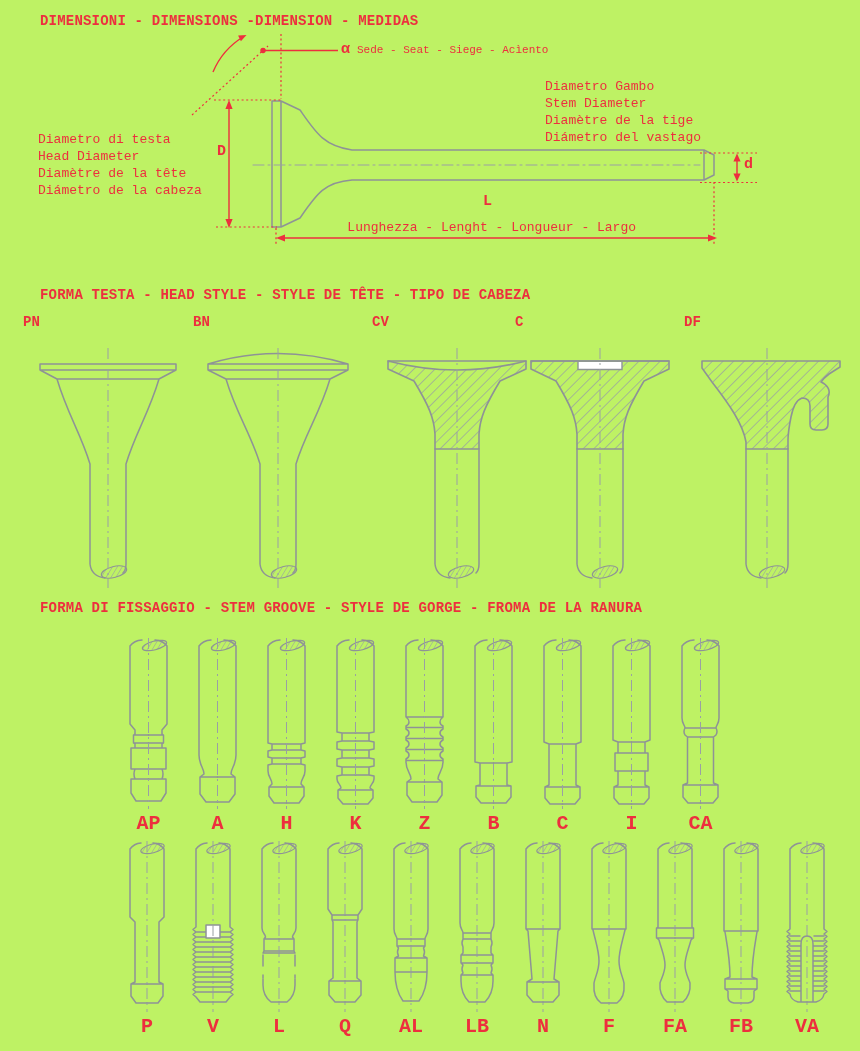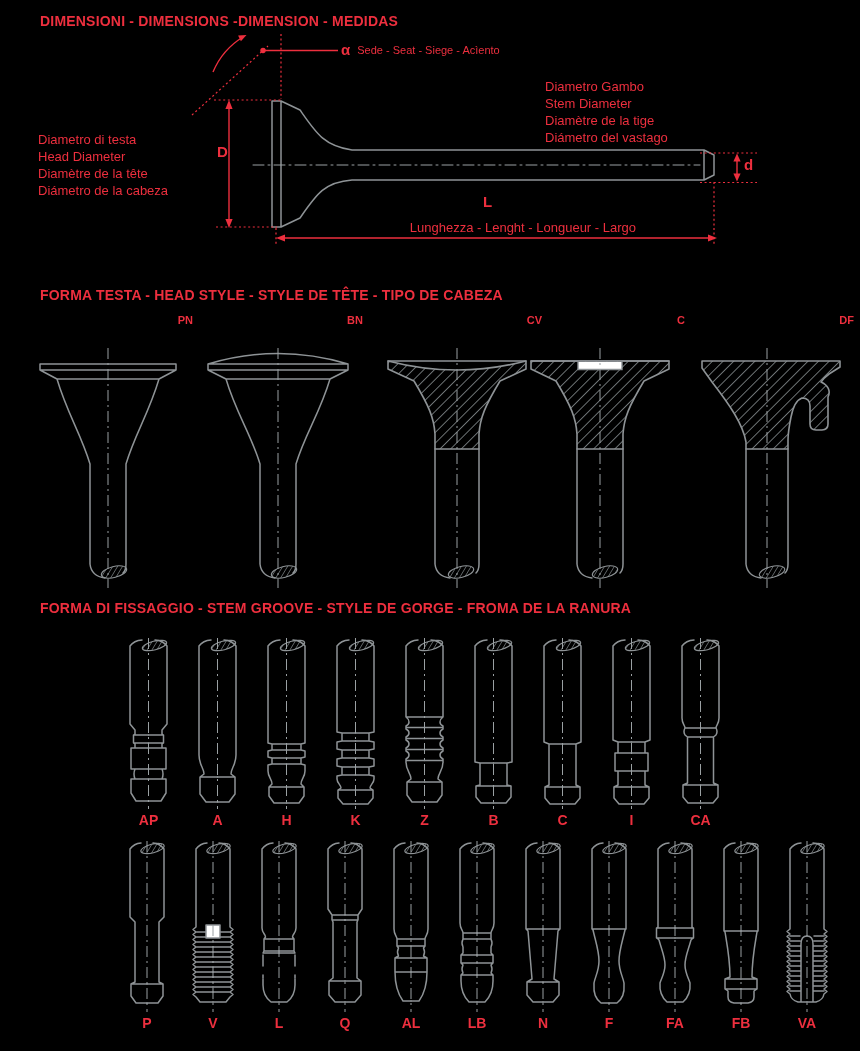--- a/index.html
+++ b/index.html
@@ -1,44 +1,44 @@
 <!DOCTYPE html>
 <html><head>
 <meta charset="utf-8">
 <style>
   html,body{margin:0;padding:0;background:#fff;}
-  .page{position:relative;width:860px;height:1051px;background:#000000;overflow:hidden;
-        font-family:Liberation Sans, sans-serif;}
+  .page{position:relative;width:860px;height:1051px;background:#bef264;overflow:hidden;
+        font-family:Liberation Mono, monospace;}
   .sec-title{position:absolute;left:40px;color:#ED2F3E;font-size:14px;font-weight:800;
              letter-spacing:.2px;white-space:nowrap;}
   .redtxt{position:absolute;color:#ED2F3E;font-size:13px;line-height:17px;white-space:nowrap;}
   .rt-right{text-align:left;}
   .dimsym{position:absolute;color:#ED2F3E;font-weight:800;font-size:15px;}
   .seatline{position:absolute;display:inline-flex;align-items:center;gap:7px;color:#ED2F3E;}
   .seatline .sym{font-weight:800;font-size:15px;}
   .seatline .lbl{font-size:11px;}
   .center-text{text-align:right;}
   svg{display:block;}
   .ol{fill:none;stroke:#8E9396;stroke-width:1.5;stroke-linejoin:round;stroke-linecap:round;}
   .hatch{fill:url(#ht);stroke:#8E9396;stroke-width:1.6;stroke-linejoin:round;}
   .cut{fill:url(#hs);stroke:#8E9396;stroke-width:1.1;}
   .cl{fill:none;stroke:#9aa0a3;stroke-width:1;stroke-dasharray:11 4 2 4;}
   .dashv{stroke:#8E9396;stroke-width:1.5;stroke-dasharray:11 9;}
   .rsolid{fill:none;stroke:#ED2F3E;stroke-width:1.4;}
   .rdot{fill:none;stroke:#ED2F3E;stroke-width:1.2;stroke-dasharray:2 2.6;}
   .rfill{fill:#ED2F3E;stroke:none;}
   
   .hcell{position:absolute;top:314px;width:170px;}
-  .hlabel{color:#ED2F3E;font-weight:800;font-size:11px;text-align:right;height:22px;}
+  .hlabel{color:#ED2F3E;font-weight:800;font-size:14px;text-align:left;height:22px;}
   
   .srow{position:absolute;display:flex;}
   .scell{display:flex;flex-direction:column;align-items:center;}
   .scell.w1{width:69px;}
   .scell.w2{width:66px;}
-  .slabel{color:#ED2F3E;font-weight:800;font-size:14px;margin-top:2px;text-align:left;}
+  .slabel{color:#ED2F3E;font-weight:800;font-size:20px;margin-top:2px;text-align:left;}
 </style>
 </head>
 <body>
 
 <div class="page">
 
   <svg width="0" height="0" style="position:absolute">
     <defs>
       <pattern id="ht" patternUnits="userSpaceOnUse" width="7.5" height="7.5" patternTransform="rotate(45)">
         <line x1="0" y1="0" x2="0" y2="7.5" stroke="#98A0A3" stroke-width="1.4"></line>

